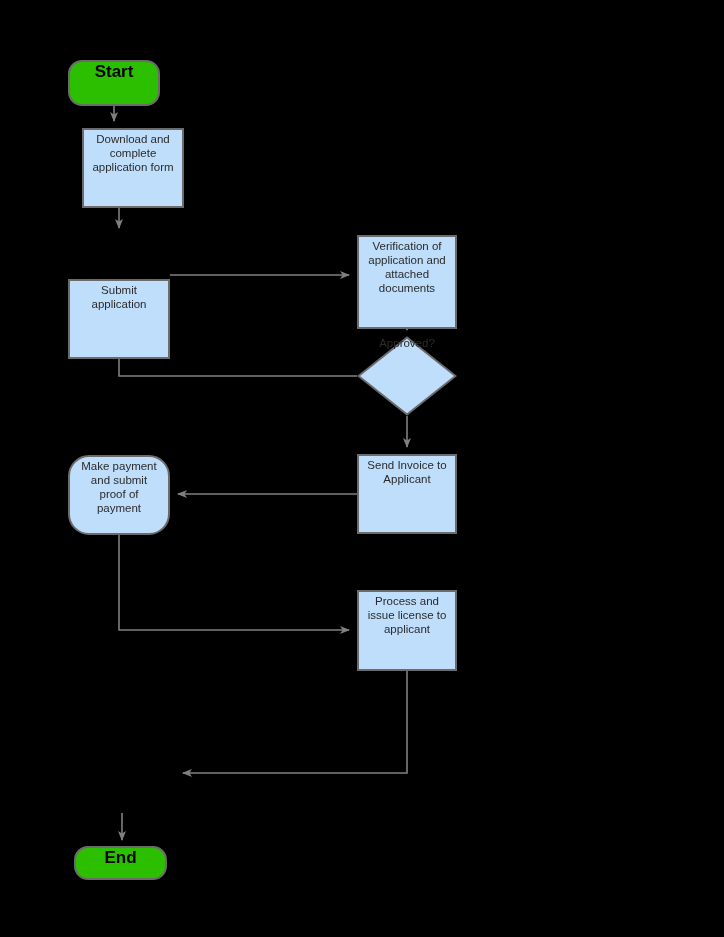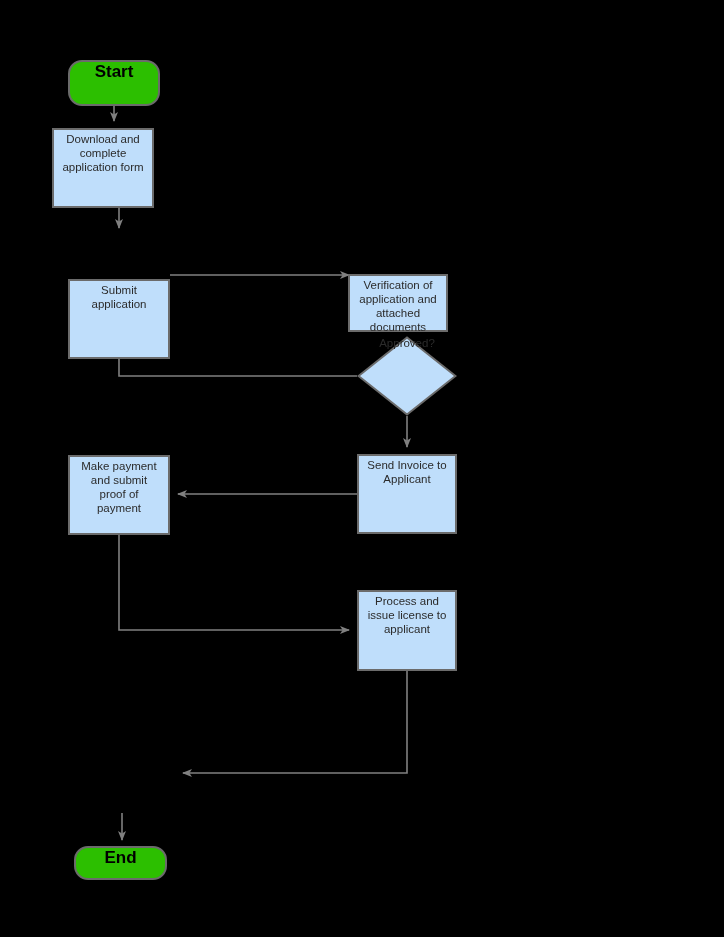--- a/index.html
+++ b/index.html
@@ -96,51 +96,51 @@
       <path d="M119,535 L119,630 L349,630" marker-end="url(#arrowhead)"></path>
       <path d="M407,671 L407,773 L183,773" marker-end="url(#arrowhead)"></path>
       <path d="M122,813 L122,840" marker-end="url(#arrowhead)"></path>
     </g>
   </svg>
 
   <div class="node node-terminator" style="left:68px; top:60px; width:92px; height:46px;">
     <span class="node-label">Start</span>
   </div>
 
-  <div class="node node-process" style="left:52px; top:128px; width:102px; height:80px;">
+  <div class="node node-process" style="left:82px; top:128px; width:102px; height:80px;">
     <span class="node-label">Download and
 complete
 application form</span>
   </div>
 
   <div class="node node-process" style="left:68px; top:235px; width:102px; height:80px;margin-top:44px;">
     <span class="node-label">Submit
 application</span>
   </div>
 
-  <div class="node node-process" style="left:348px; top:235px; width:100px; height:58px;margin-top:39px;">
+  <div class="node node-process" style="left:357px; top:235px; width:100px; height:94px;">
     <span class="node-label">Verification of
 application and
 attached
 documents</span>
   </div>
 
   <div class="node node-decision" style="left:357px; top:336px; width:100px; height:80px;">
     <svg class="diamond-shape" viewBox="0 0 100 80" width="100" height="80" xmlns="http://www.w3.org/2000/svg">
       <polygon points="50,1.5 98.5,40 50,78.5 1.5,40" fill="#bfdefb" stroke="#6b6b6b" stroke-width="2"></polygon>
     </svg>
     <span class="diamond-label node-label">Approved?</span>
   </div>
 
   <div class="node node-process" style="left:357px; top:454px; width:100px; height:80px;">
     <span class="node-label">Send Invoice to
 Applicant</span>
   </div>
 
-  <div class="node node-process" style="left:68px; top:455px; width:102px; height:80px;">
+  <div class="node node-process" style="left:68px; top:455px; width:102px; height:80px;border-radius:21px;">
     <span class="node-label">Make payment
 and submit
 proof of
 payment</span>
   </div>
 
   <div class="node node-process" style="left:357px; top:590px; width:100px; height:81px;">
     <span class="node-label">Process and
 issue license to
 applicant</span>

